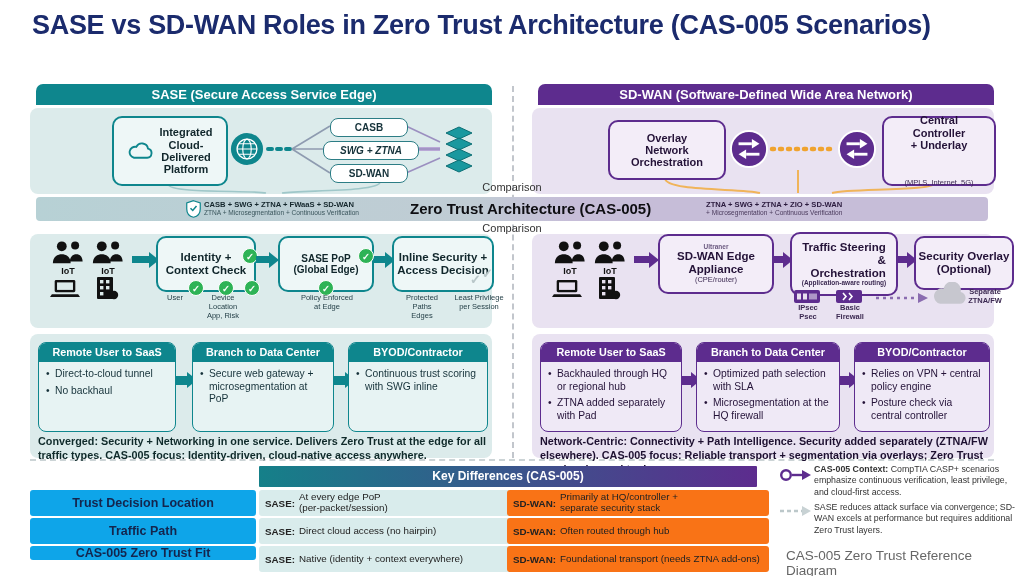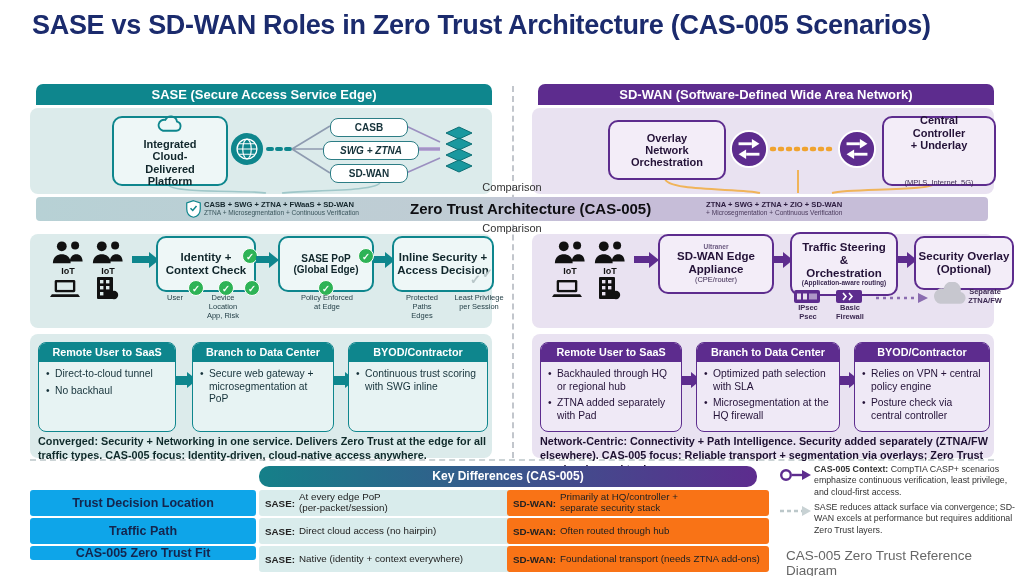--- a/index.html
+++ b/index.html
@@ -45,21 +45,21 @@
   .band-l1{font-size:7.6px;font-weight:bold;color:#14262c;line-height:1.2;}
   .band-l2{font-size:6.6px;color:#3a555c;line-height:1.2;}
   .band-l1.pur{color:#2a1a3d;} .band-l2.pur{color:#4a3a5c;}
   .bandtitle{font-size:15px;font-weight:bold;color:#0e0e12;}
   .cmp{font-size:11px;color:#333;text-align:center;}
   .vdash{border-left:2px dashed #c2c6cc;}
   .hdash{border-top:2px dashed #ccd4d6;}
   .iotlbl{font-size:9px;font-weight:bold;color:#111;text-align:center;}
   .tinytop{font-size:6.5px;color:#6b5a80;line-height:1;}
   .tinysub{font-size:7.5px;font-weight:normal;color:#3c2a52;line-height:1.1;}
-  .kd-hdr{background:linear-gradient(90deg,#158089,#5d2c8e);border-radius:10px;color:#fff;
+  .kd-hdr{background:linear-gradient(90deg,#158089,#5d2c8e);border-radius:1px;color:#fff;
           font-weight:bold;font-size:12px;text-align:center;line-height:21px;}
   .kd-lbl{background:#0ea5e9;border-radius:3px;font-weight:bold;font-size:12.5px;color:#14254d;
           display:flex;align-items:center;justify-content:center;}
   .kd-cell{border-radius:3px;font-size:9.8px;color:#222;display:flex;align-items:center;padding:0 6px;}
   .kd-cell .pre{font-weight:bold;margin-right:4px;white-space:nowrap;}
   .kd-cell .val{white-space:pre-line;line-height:1.12;}
   .kd-sase{background:#d9ecec;} .kd-sdwan{background:#f97316;}
   .leg{font-size:8.8px;color:#333;line-height:1.3;}
   .leg .lead{font-weight:bold;}
   .caption{font-size:13.5px;color:#666;}
@@ -78,21 +78,21 @@
   <div class="abs phdr teal-bg" style="left:36px;top:84px;width:456px;">SASE (Secure Access Service Edge)</div>
 
   <div class="abs panel" style="left:30px;top:108px;width:462px;height:86px;">
     <svg class="abs" style="left:0;top:0;" width="462" height="86">
       <path d="M238 41 H262" stroke="#0e868d" stroke-width="4" stroke-dasharray="4 5" stroke-linecap="round" fill="none"></path>
       <path d="M293 41 H410" stroke="#b9a8d6" stroke-width="4" fill="none"></path>
       <path d="M262 41 L300 18 M262 41 H293 M262 41 L300 65" stroke="#8e9bb0" stroke-width="1.6" fill="none"></path>
       <path d="M376 18 L410 34 M387 41 H410 M376 65 L410 50" stroke="#9b8fc0" stroke-width="1.6" fill="none"></path>
       <path d="M138 76 C138 86 220 82 236 85 M350 74 C350 84 272 82 252 85" stroke="#9fc7c9" stroke-width="1.6" fill="none"></path>
     </svg>
-    <div class="nbox abs" style="left:82px;top:8px;width:112px;height:66px;font-size:11px;flex-direction:column;gap:4px;">
+    <div class="nbox abs" style="left:82px;top:8px;width:112px;height:66px;font-size:11px;flex-direction:row;gap:4px;">
       <span>
         <svg viewBox="0 0 36 24" width="28" height="19">
             <path d="M9 20h17a6 6 0 0 0 1-11.8A8 8 0 0 0 12 6a6.5 6.5 0 0 0-3 14z" fill="none" stroke="#0e868d" stroke-width="2.4"></path>
           </svg>
       </span>
       <span class="bt">Integrated
 Cloud-
 Delivered
 Platform</span>
     </div>
@@ -304,21 +304,21 @@
         </svg>
     </span>
     <div class="abs harrow pur" style="left:102px;top:22px;width:16px;"></div>
     <div class="nbox pur abs" style="left:126px;top:0px;width:112px;height:56px;font-size:11.5px;">
       <span class="tinytop">Ultraner</span>
       <span class="bt">SD-WAN Edge
 Appliance</span>
       <span class="tinysub">(CPE/router)</span>
     </div>
     <div class="abs harrow pur" style="left:242px;top:22px;width:10px;"></div>
-    <div class="nbox pur abs" style="left:258px;top:-2px;width:104px;height:60px;font-size:11.5px;">
+    <div class="nbox pur abs" style="left:258px;top:-2px;width:104px;height:60px;font-size:11.5px;text-align:right;">
       <span class="bt">Traffic Steering
 &amp;
 Orchestration</span>
       <span class="tinytop" style="color:#3c2a52;">(Application-aware routing)</span>
     </div>
     <div class="abs harrow pur" style="left:366px;top:22px;width:10px;"></div>
     <div class="nbox pur abs" style="left:382px;top:2px;width:96px;height:50px;font-size:11.5px;">
       <span class="bt">Security Overlay
 (Optional)</span>
     </div>

